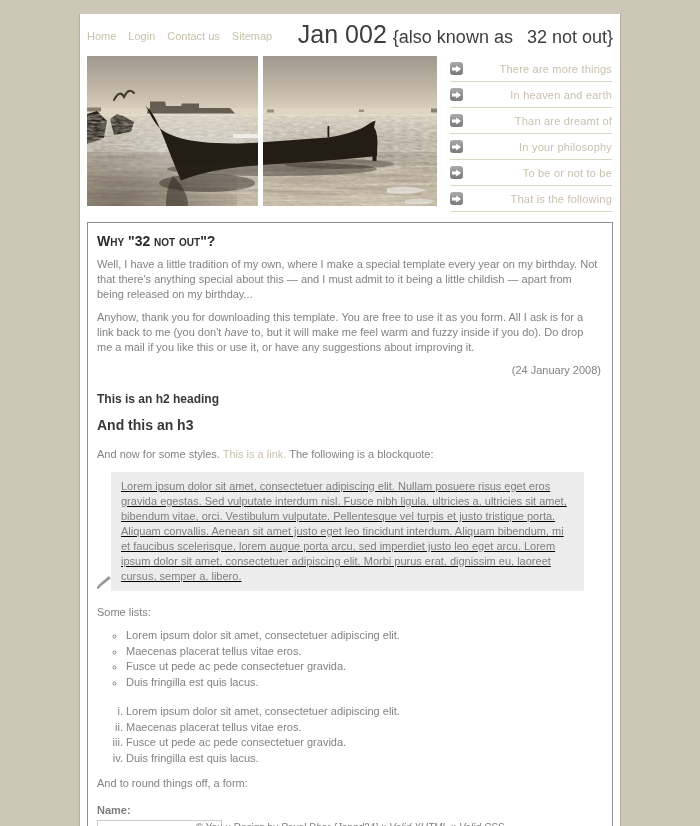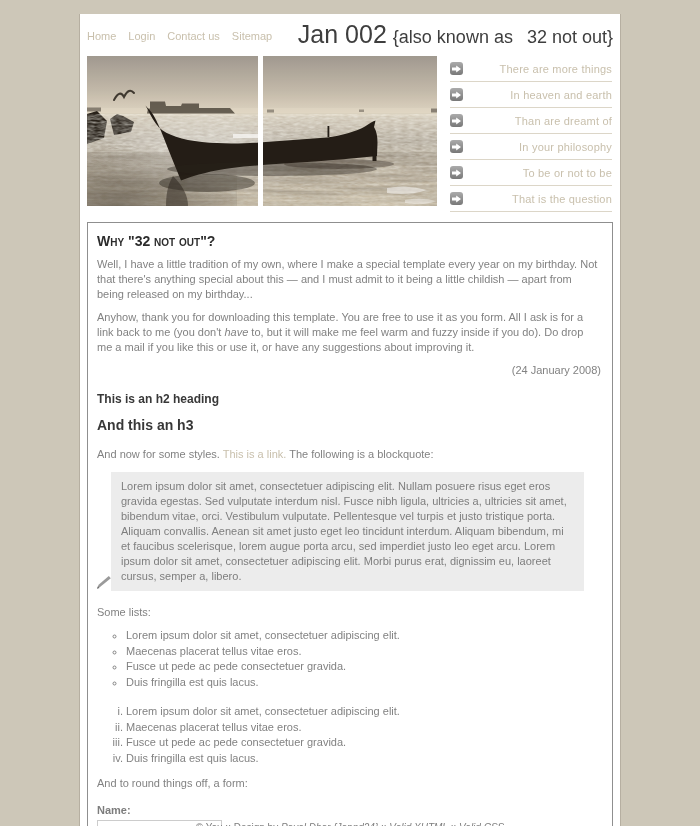--- a/index.html
+++ b/index.html
@@ -30,21 +30,21 @@
   
   .mainbox{margin:10px 7px 0 7px;border:1px solid #8f8f8f;
            padding:6px 11px 12px 9px;box-sizing:border-box;min-height:588px;}
   .mainbox h1{font-size:14px;font-weight:bold;font-variant:small-caps;
               color:#2c2c2c;margin:4px 0 8px;}
   .mainbox p{font-size:11px;color:#828282;line-height:15px;margin:8px 0;}
   .mainbox h2{font-size:12px;color:#383838;margin:14px 0 2px;}
   .mainbox h3{font-size:14px;color:#383838;margin:11px 0 14px;}
   .date{text-align:right;font-size:10px;color:#828282;margin:3px 0 0 0;}
   a.inline-link{color:#c9c0ad;text-decoration:none;}
-  .bq{position:relative;margin:10px 17px 14px 14px;}
+  .bq{position:relative;margin:10px 17px 14px 14px;text-decoration:underline;}
   .bq blockquote{margin:0;background:#ececec;padding:7px 10px;
                  font-size:11px;color:#7e7e7e;line-height:15px;}
   .pencil{position:absolute;left:-15px;bottom:-3px;}
   ul.circle{list-style:circle;margin:8px 0 14px 0;padding-left:29px;color:#828282;}
   ol.roman{list-style:lower-roman;margin:8px 0 10px 0;padding-left:29px;color:#828282;}
   .mainbox li{font-size:11px;line-height:15.5px;}
   .flabel{display:block;font-weight:bold;font-size:11px;color:#7d7d7d;margin:13px 0 3px;}
   .tinput{width:125px;height:18px;border:1px solid #ccc;box-sizing:border-box;
           font:11px "Liberation Sans",sans-serif;padding:1px 3px;}
   .footer{position:absolute;left:0;right:0;bottom:7px;text-align:center;
@@ -190,21 +190,21 @@
             </svg>
           </span>
         <span class="qlabel">To be or not to be</span>
       </li>
       <li>
         <span class="qicon">
             <svg width="9" height="8" viewBox="0 0 9 8">
               <path d="M0 2.6 h4.2 V0.4 L9 4 L4.2 7.6 V5.4 H0 Z" fill="#fff"></path>
             </svg>
           </span>
-        <span class="qlabel">That is the question</span>
+        <span class="qlabel">That is the following</span>
       </li>
     </ul>
   </div>
 
   <div class="mainbox">
     <h1>Why "32 not out"?</h1>
     <p>Well, I have a little tradition of my own, where I make a special template every year on my birthday. Not that there's anything special about this — and I must admit to it being a little childish — apart from being released on my birthday...</p>
     <p><span>Anyhow, thank you for downloading this template. You are free to use it as you form. All I ask is for a link back to me (you don't </span><em>have</em><span> to, but it will make me feel warm and fuzzy inside if you do). Do drop me a mail if you like this or use it, or have any suggestions about improving it.</span></p>
     <p class="date">(24 January 2008)</p>
     <h2>This is an h2 heading</h2>

